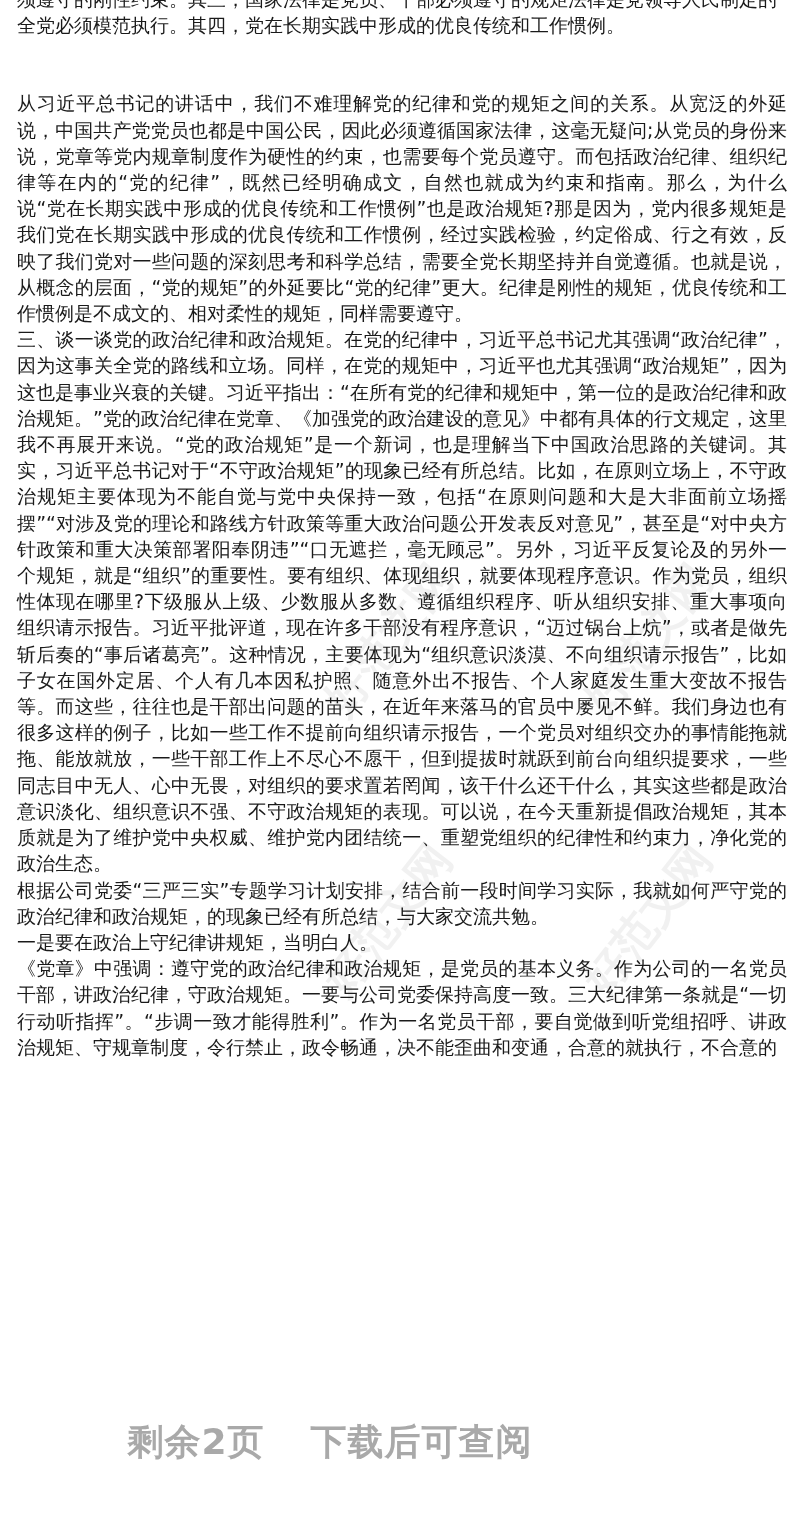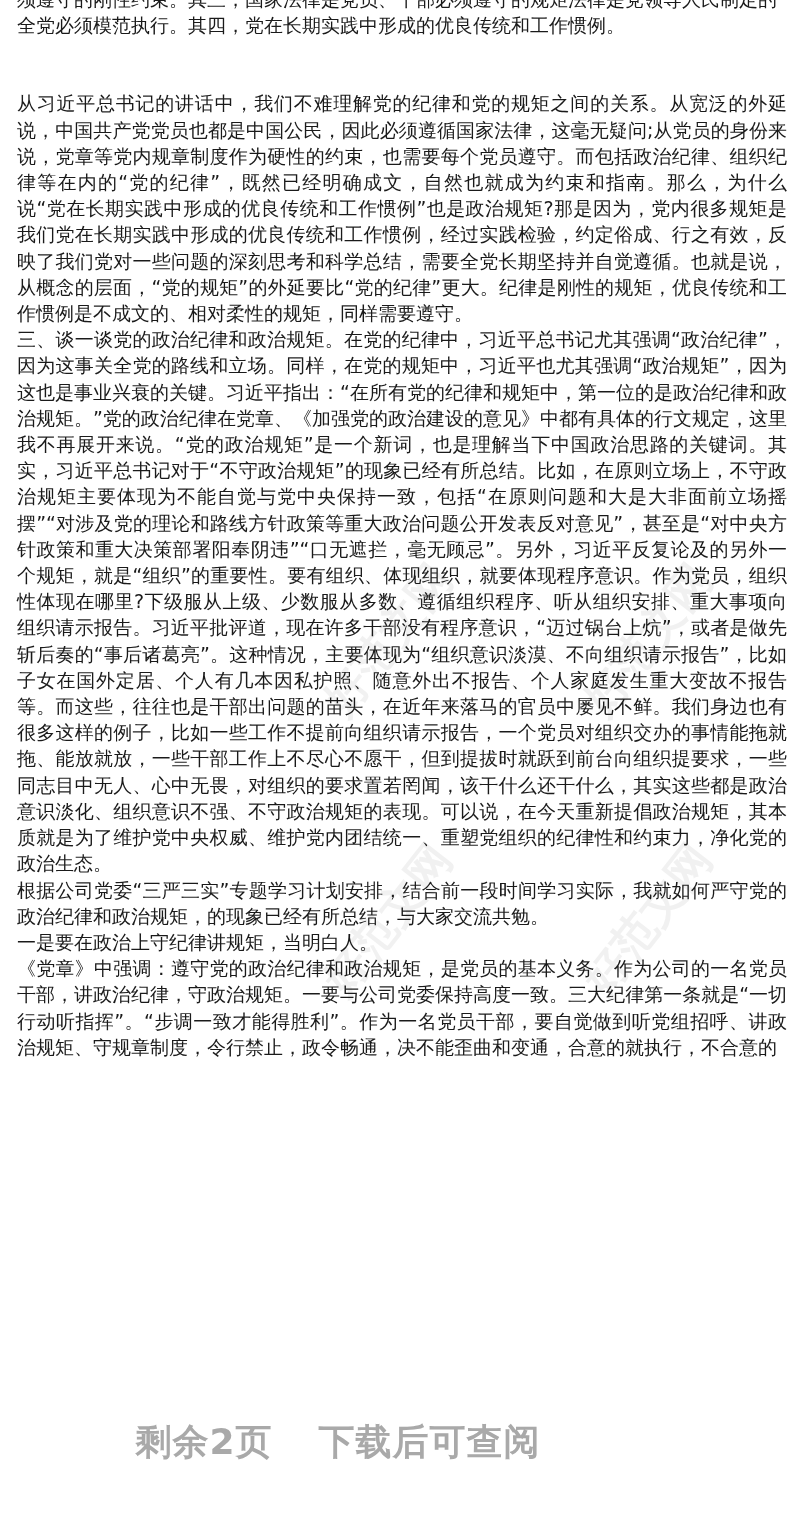--- a/index.html
+++ b/index.html
@@ -49,21 +49,21 @@
       position: absolute;
       color: rgba(180,180,180,0.18);
       font-size: 44px;
       font-weight: bold;
       transform: rotate(-52deg);
       pointer-events: none;
       white-space: nowrap;
     }
     .remaining {
       position: absolute;
-      left: 12px;
+      left: 4px;
       top: 1418px;
       width: 652px;
       text-align: center;
       color: #a9a9a9;
       font-size: 36px;
       font-weight: bold;
       letter-spacing: 1px;
     }
     .remaining span {
       display: inline-block;

